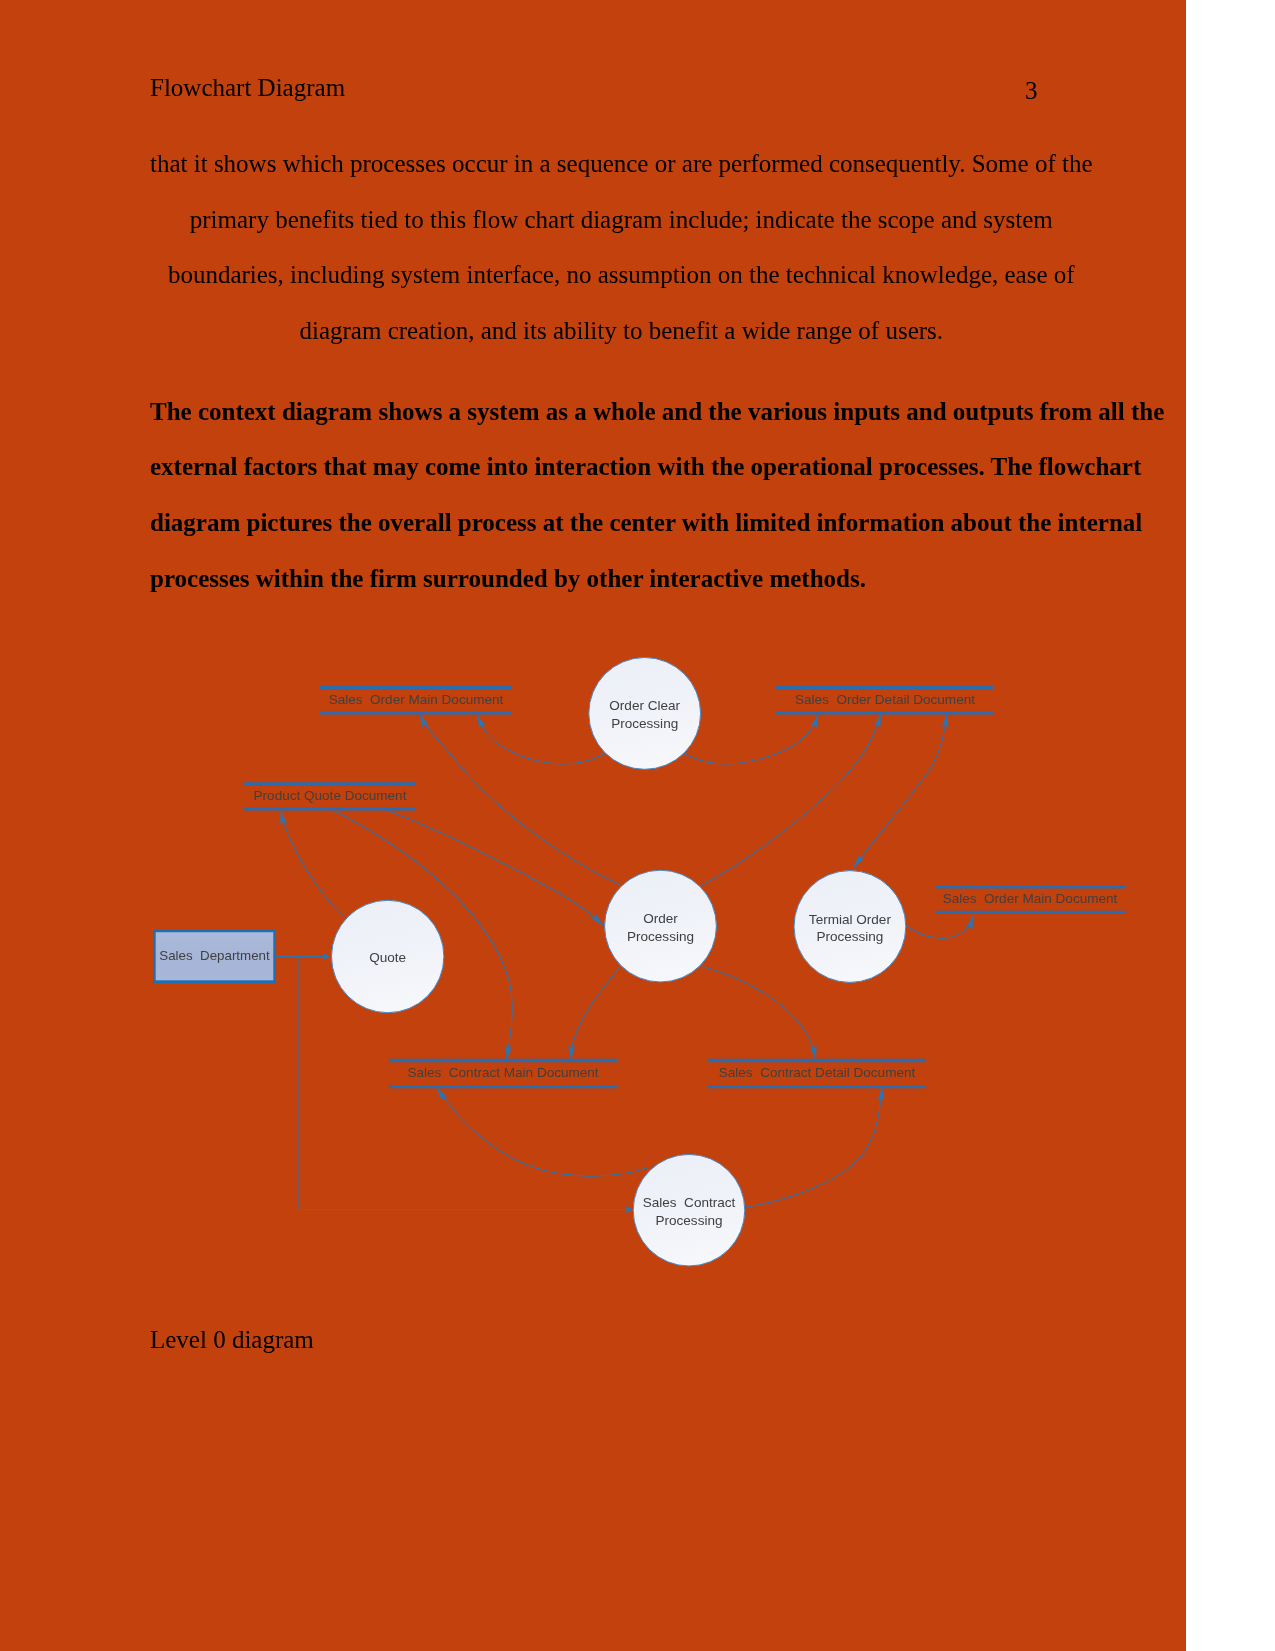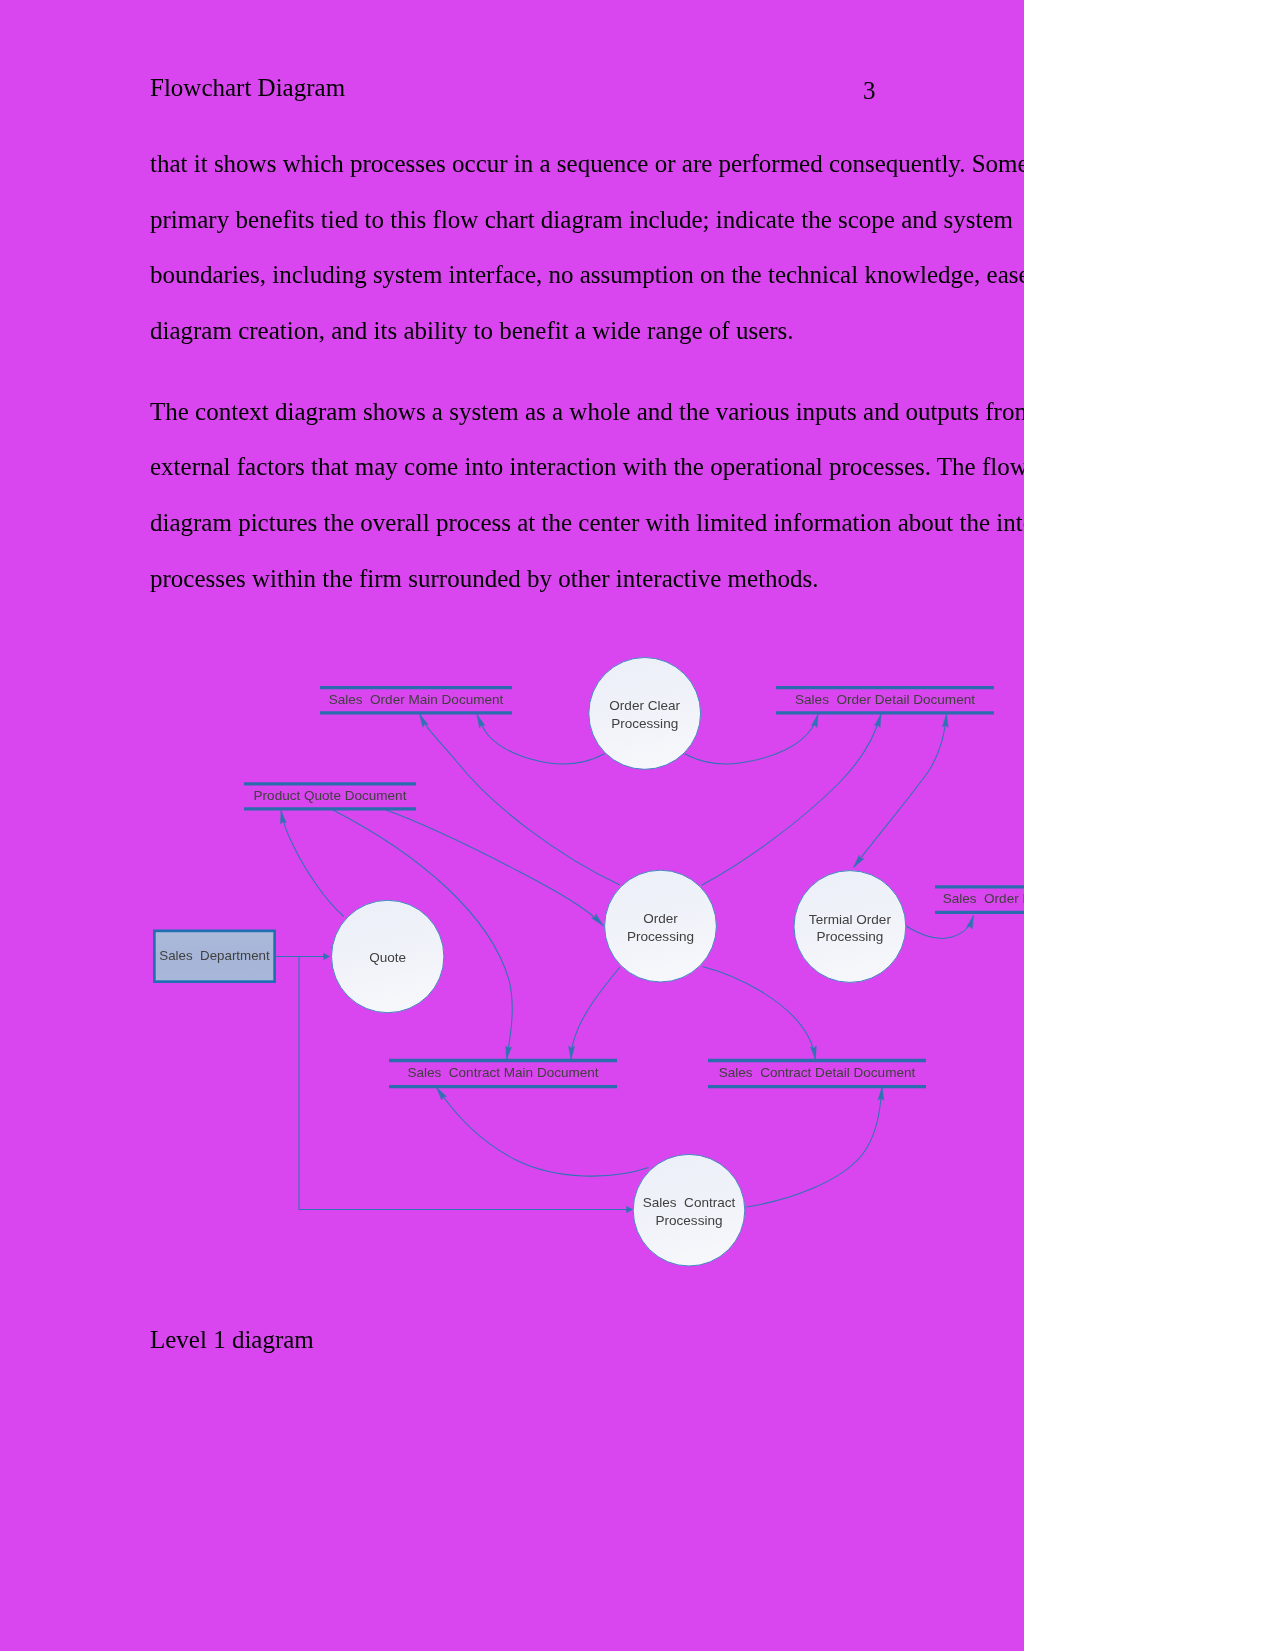--- a/index.html
+++ b/index.html
@@ -1,22 +1,22 @@
 <!DOCTYPE html>
 <html><head>
 <meta charset="utf-8">
 <style>
   html,body{margin:0;padding:0;background:#ffffff;}
   body{width:1275px;height:1651px;font-family:"Liberation Serif",serif;-webkit-font-smoothing:antialiased;}
-  .page{position:relative;width:1024px;height:1651px;overflow:hidden;background:#d946ef;}
+  .page{position:relative;width:1186px;height:1651px;overflow:hidden;background:#c2410c;}
   .hdr-title{position:absolute;left:150px;top:73.8px;font-size:25px;line-height:27px;color:#000;white-space:pre;transform:translateZ(0);}
   .hdr-num{position:absolute;right:148.5px;top:76.7px;font-size:25px;line-height:27px;color:#000;white-space:pre;transform:translateZ(0);}
   .para{position:absolute;left:150px;font-size:25px;line-height:55.6px;color:#000;white-space:pre;transform:translateZ(0);}
-  #p1{top:136.2px;}
-  #p2{top:383.9px;}
+  #p1{top:136.2px;text-align:center;}
+  #p2{top:383.9px;font-weight:bold;}
   #h1{top:1312.4px;}
   #p3{top:1385.3px;}
   .dfd{position:absolute;left:0;top:0;transform:translateZ(0);}
   .dfd text{font-family:"Liberation Sans",sans-serif;font-size:13.55px;fill:#404040;}
 </style>
 </head>
 <body>
 
 <div class="page">
 
@@ -24,21 +24,21 @@
   <div class="hdr-num">3</div>
 
   <div class="para" id="p1">that it shows which processes occur in a sequence or are performed consequently. Some of the
 primary benefits tied to this flow chart diagram include; indicate the scope and system
 boundaries, including system interface, no assumption on the technical knowledge, ease of
 diagram creation, and its ability to benefit a wide range of users.</div>
   <div class="para" id="p2">The context diagram shows a system as a whole and the various inputs and outputs from all the
 external factors that may come into interaction with the operational processes. The flowchart
 diagram pictures the overall process at the center with limited information about the internal
 processes within the firm surrounded by other interactive methods.</div>
-  <div class="para" id="h1">Level 1 diagram</div>
+  <div class="para" id="h1">Level 0 diagram</div>
 
   <svg class="dfd" width="1275" height="1651" viewBox="0 0 1275 1651">
     <defs>
       <linearGradient id="procgrad" x1="0" y1="0" x2="0.25" y2="1">
         <stop offset="0%" stop-color="#ebeff7"></stop>
         <stop offset="55%" stop-color="#f0f2f9"></stop>
         <stop offset="100%" stop-color="#f6f7fb"></stop>
       </linearGradient>
       <linearGradient id="entgrad" x1="0" y1="0" x2="0" y2="1">
         <stop offset="0%" stop-color="#abb9da"></stop>

